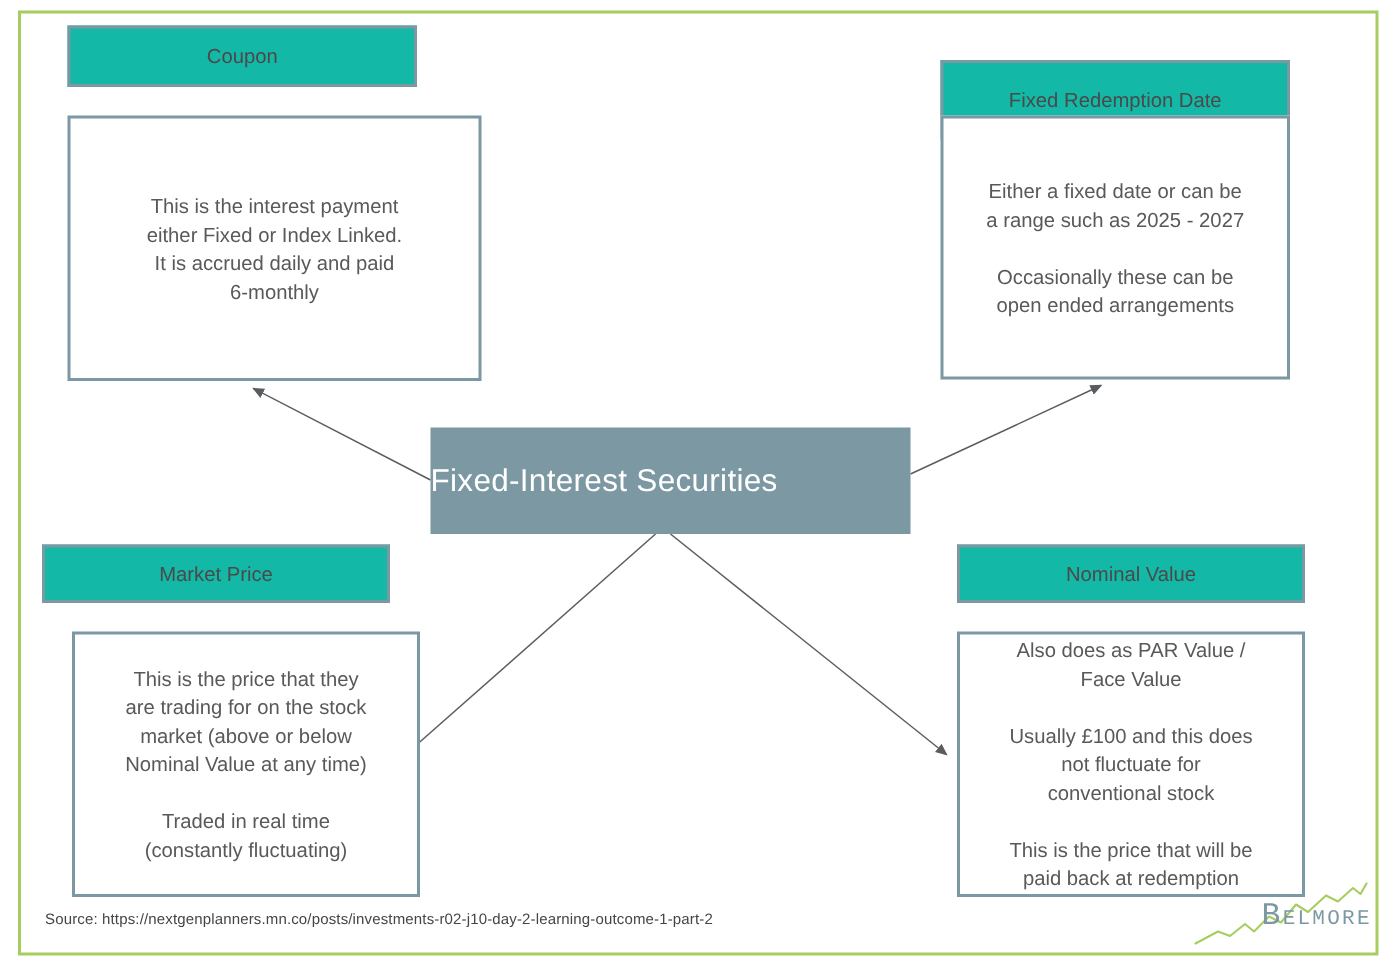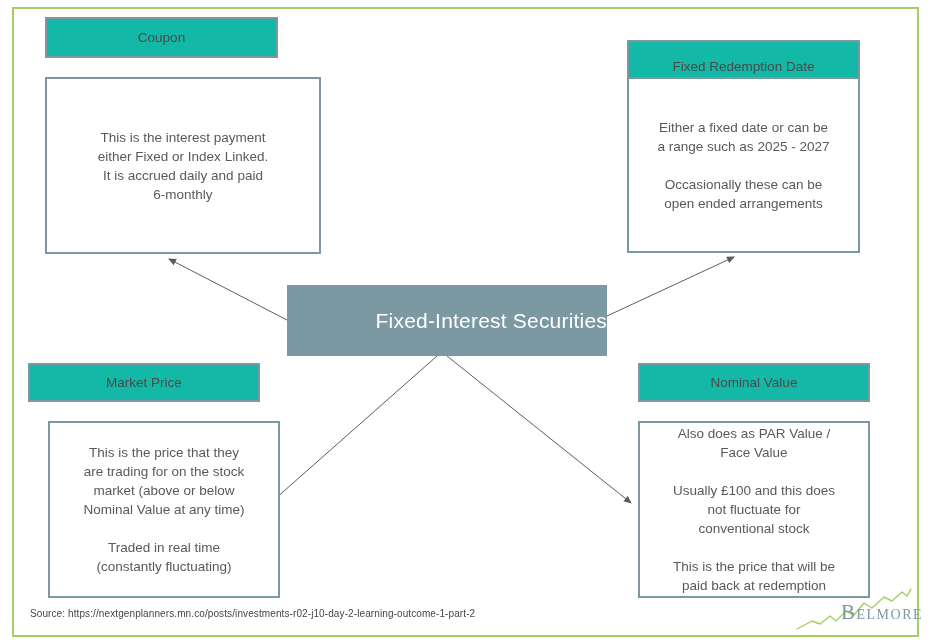--- a/index.html
+++ b/index.html
@@ -37,34 +37,34 @@
   .frd-title{left:627px;top:17px;width:233px;height:53px;margin-top:23px;}
   .frd-body{left:627px;top:77px;width:233px;height:176px;}
   .mp-title{left:28px;top:363px;width:232px;height:39px;}
   .mp-body{left:28px;top:421px;width:232px;height:177px;margin-left:20px;}
   .nv-title{left:638px;top:363px;width:232px;height:39px;}
   .nv-body{left:638px;top:421px;width:232px;height:177px;}
 
   .center-node{
     position:absolute;left:287px;top:285px;width:320px;height:71px;
     background:#7c98a3;box-sizing:border-box;
-    display:flex;align-items:center;justify-content:flex-end;
+    display:flex;align-items:center;justify-content:flex-start;
     color:#ffffff;font-size:21px;letter-spacing:0.2px;
   }
 
   .source{
     position:absolute;left:30px;top:608px;
     font-size:10px;color:#454545;letter-spacing:0.1px;
   }
 
   .logo{position:absolute;left:790px;top:585px;width:130px;height:52px;}
   .logo svg{position:absolute;left:0;top:0;}
   .logo-text{
     position:absolute;left:51px;top:15px;
-    font-family:Liberation Serif, serif;
+    font-family:Liberation Mono, monospace;
     font-size:14px;letter-spacing:1.5px;color:#7c98a3;
     text-transform:uppercase;
   }
   .logo-text::first-letter{font-size:21px;}
 </style>
 </head>
 <body>
 
 <div class="canvas">
 

